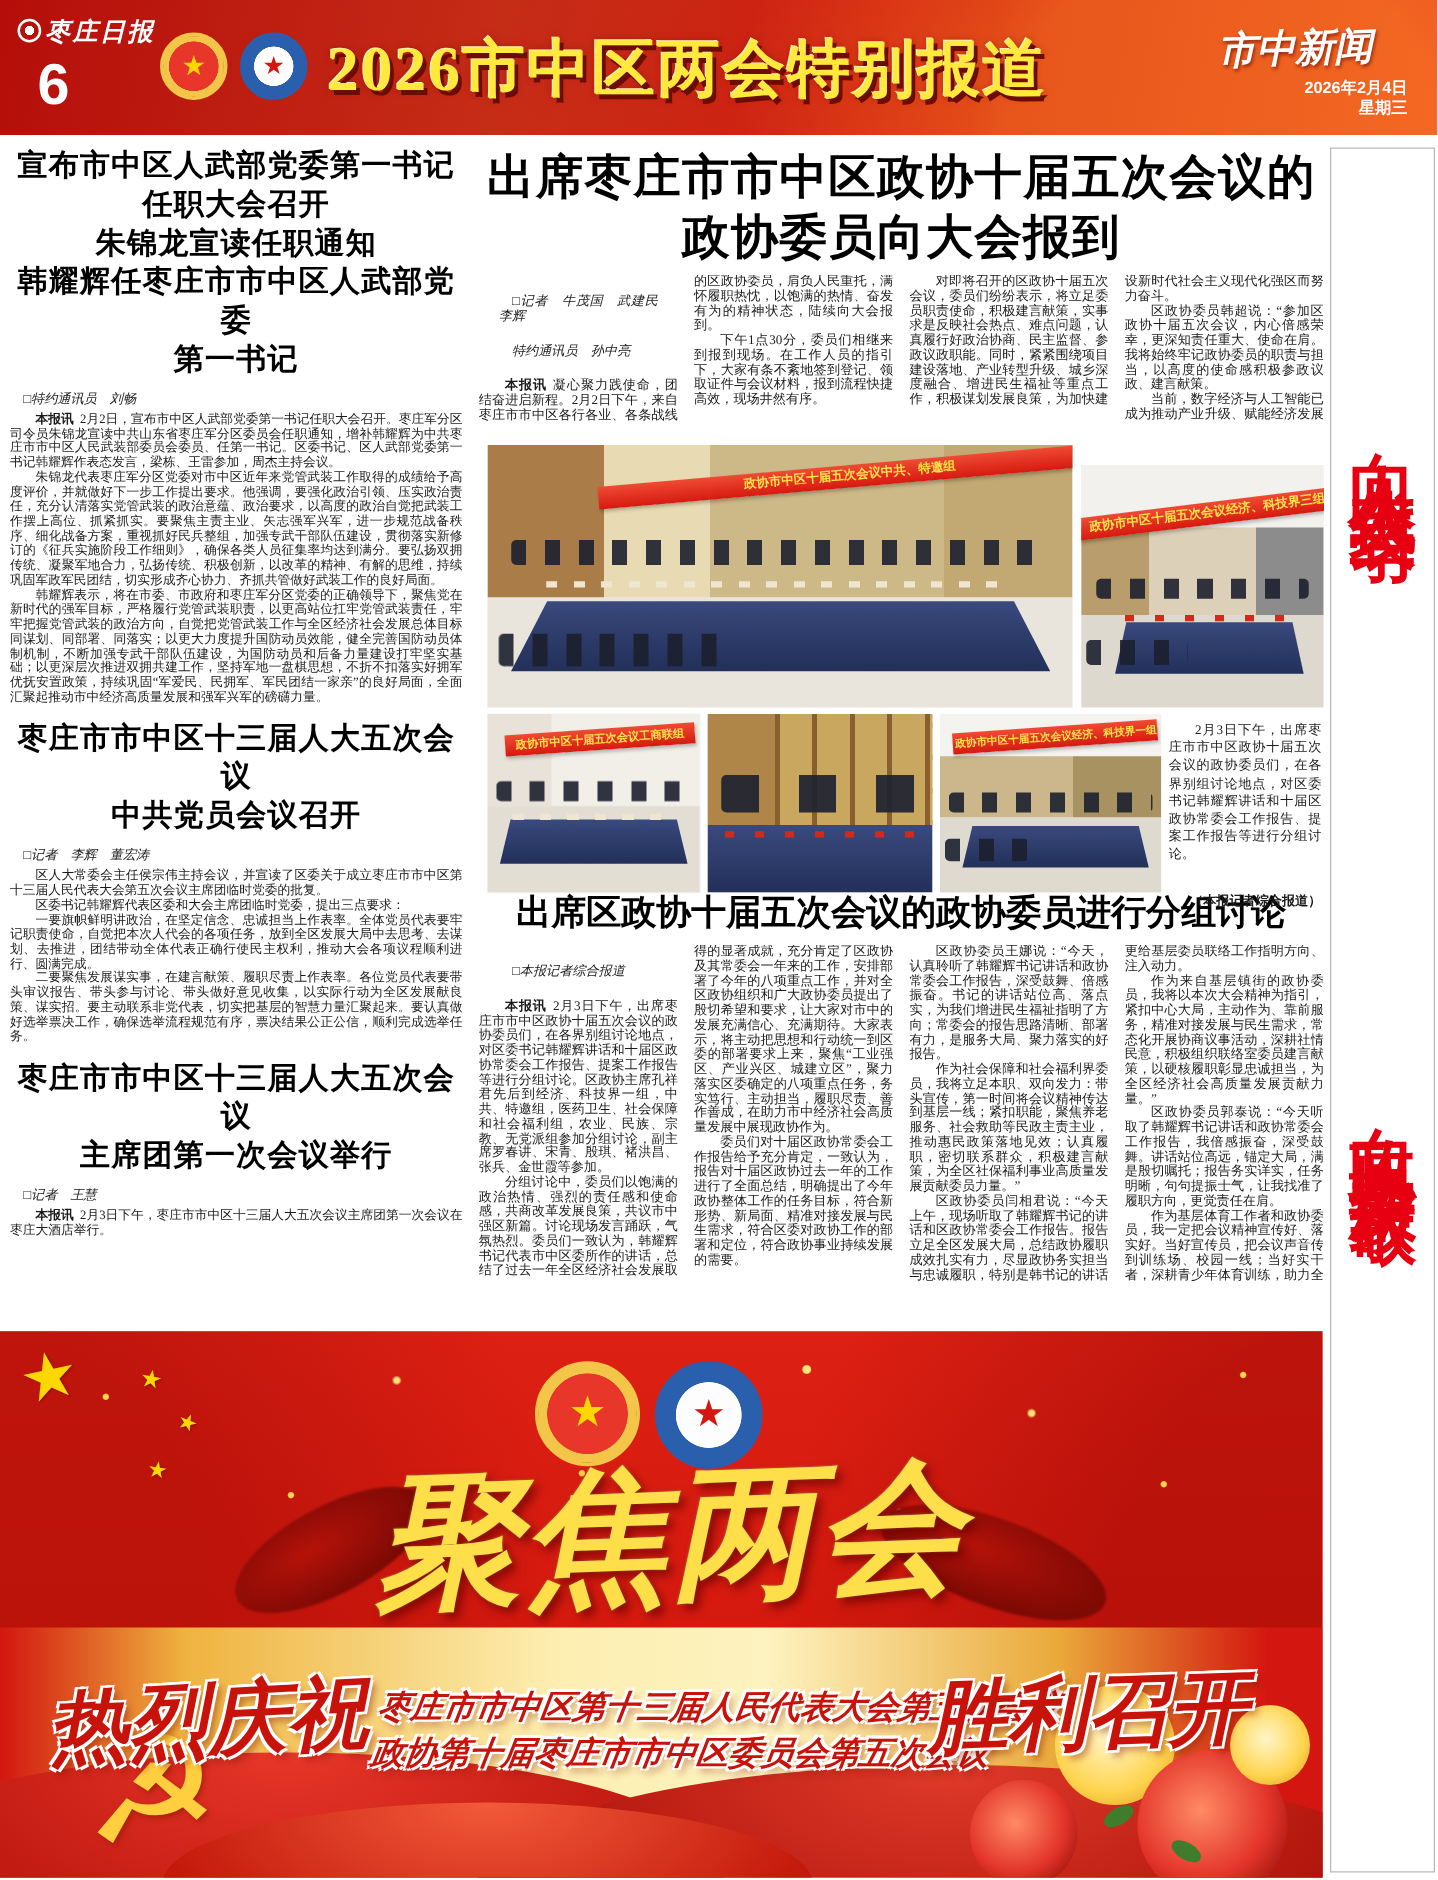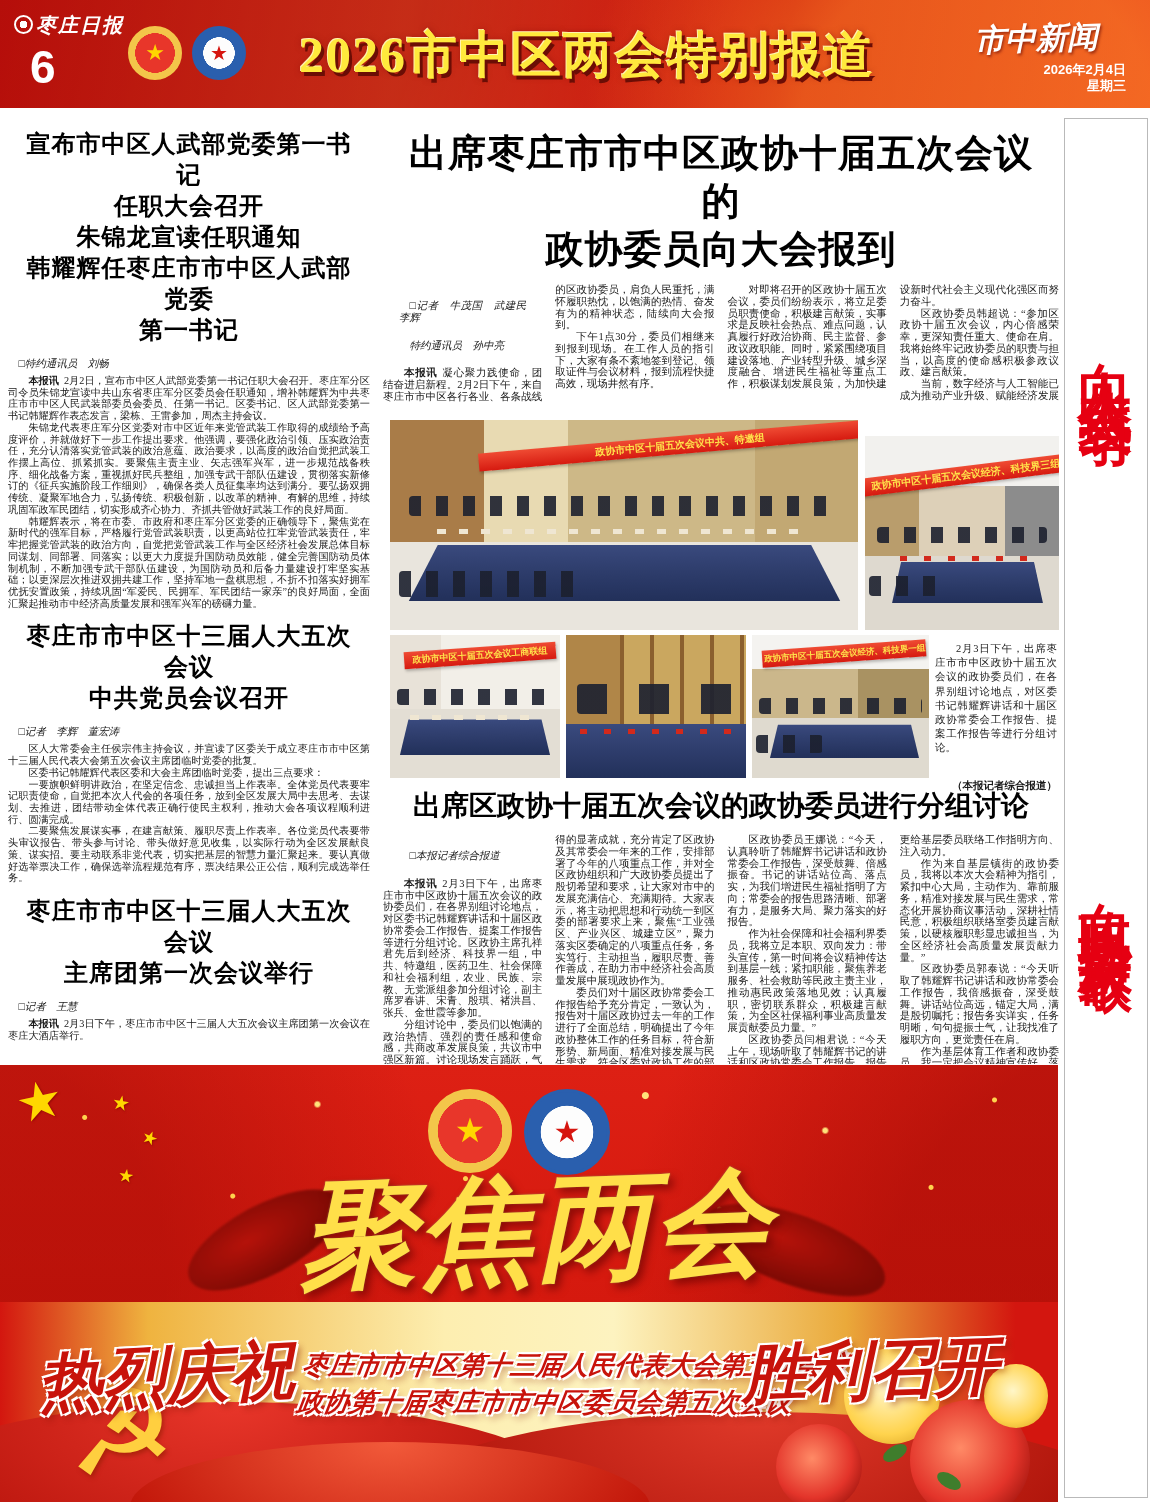--- a/index.html
+++ b/index.html
@@ -19,34 +19,34 @@
   .page-num{position:absolute;left:30px;top:40px;color:#fff;font-weight:bold;font-size:46px;
     font-family:"Liberation Sans","DejaVu Sans",sans-serif;}
   .emblem{border-radius:50%;display:flex;align-items:center;justify-content:center;box-sizing:border-box;}
   .emblem .st{line-height:1;}
   .emblem.nat{border:3px solid #f3c64a;background:radial-gradient(circle,#e8362a 0 58%,#f3c64a 59% 72%,#e8362a 73%);}
   .emblem.nat .st{color:#ffd700;}
   .emblem.cppcc{border:3px solid #2a5fae;background:radial-gradient(circle,#fdfdfd 0 46%,#2a5fae 47%);}
   .emblem.cppcc .st{color:#d6150f;}
   .hd-emb1{position:absolute;left:128px;top:26px;width:54px;height:54px;font-size:22px;}
   .hd-emb2{position:absolute;left:192px;top:26px;width:54px;height:54px;font-size:20px;}
-  .hd-title{position:absolute;left:262px;top:22px;width:650px;text-align:center;
+  .hd-title{position:absolute;left:262px;top:22px;width:650px;
     font-size:50px;font-weight:bold;letter-spacing:2px;color:#ffe93c;
     text-shadow:3px 4px 0 #6b0d05,-1px -1px 0 #fff3b0,0 0 6px rgba(120,10,0,.5);}
   .hd-section{position:absolute;left:946px;top:18px;width:180px;text-align:center;color:#fff;
     font-size:31px;font-weight:bold;font-style:italic;transform:rotate(-2deg);
     text-shadow:1px 2px 3px rgba(90,0,0,.6);}
   .hd-date{position:absolute;left:946px;top:62px;width:180px;text-align:right;color:#fff;
     font-size:13px;font-weight:bold;font-family:"Liberation Sans","DejaVu Sans",sans-serif;line-height:16px;}
 
   
   .col-left{position:absolute;left:8px;top:118px;width:362px;height:945px;overflow:hidden;}
   .col-center{position:absolute;left:383px;top:118px;width:676px;height:946px;overflow:hidden;}
 
-  h2.head{margin:11px;text-align:center;font-weight:bold;color:#000;}
+  h2.head{margin:0;text-align:center;font-weight:bold;color:#000;}
   h2.head span{display:block;}
   .head-l{font-size:24px;line-height:31px;letter-spacing:1px;}
   .head-c1{font-size:38px;line-height:48px;letter-spacing:1px;margin-top:4px;}
   .head-c2{font-size:28px;line-height:34px;margin-top:12px;}
 
   .byline{font-size:10.5px;margin:8px 0 4px 0;text-indent:1em;}
   .byline i{}
   .body p{margin:0;text-indent:2em;text-align:justify;}
   .body{font-size:10.2px;line-height:1.15;}
   .lead{font-family:"Liberation Sans","DejaVu Sans",sans-serif;font-weight:bold;margin-right:5px;}

